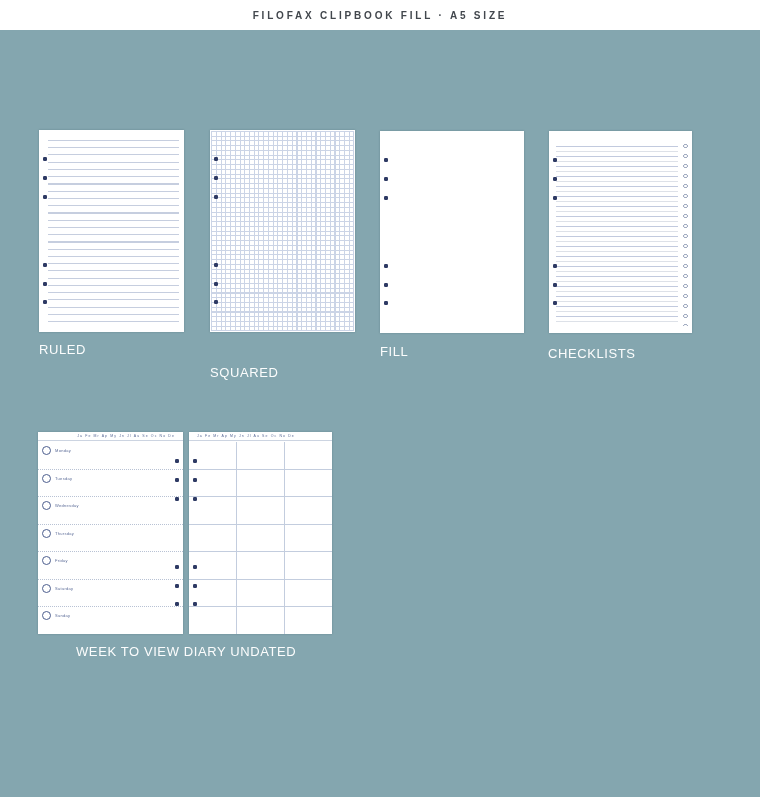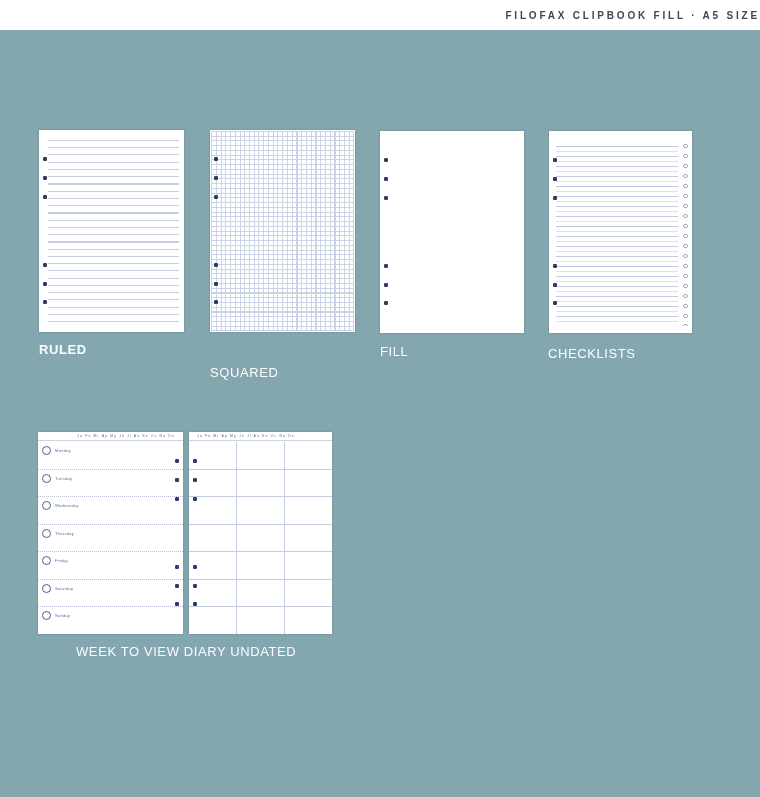--- a/index.html
+++ b/index.html
@@ -7,21 +7,21 @@
     position:relative;
     width:760px;height:797px;
     background:#84a6af;
     font-family:"Liberation Sans", sans-serif;
     overflow:hidden;
   }
   
   .banner{
     position:absolute;left:0;top:0;width:760px;height:30px;
     background:#ffffff;
-    display:flex;align-items:center;justify-content:flex-end;
+    display:flex;align-items:center;justify-content:center;
   }
   .banner-title{
     font-size:10px;font-weight:700;letter-spacing:2.8px;
     color:#42474d;white-space:nowrap;
   }
   
   .page{
     position:absolute;background:#ffffff;
     box-shadow:0 0 2px rgba(25,45,55,.25);
   }
@@ -112,21 +112,21 @@
 
   <div class="page holes-left" style="left:39px;top:130px;width:145px;height:202px;">
     <div class="ruled-lines"></div>
     <i class="hole"></i>
     <i class="hole"></i>
     <i class="hole"></i>
     <i class="hole"></i>
     <i class="hole"></i>
     <i class="hole"></i>
   </div>
-  <div class="panel-label" style="left:39px;top:342px;font-weight:bold;">RULED</div>
+  <div class="panel-label" style="left:39px;top:342px;">RULED</div>
 
   <div class="page holes-left" style="left:210px;top:130px;width:145px;height:202px;">
     <div class="grid-bg"></div>
     <i class="hole"></i>
     <i class="hole"></i>
     <i class="hole"></i>
     <i class="hole"></i>
     <i class="hole"></i>
     <i class="hole"></i>
   </div>

